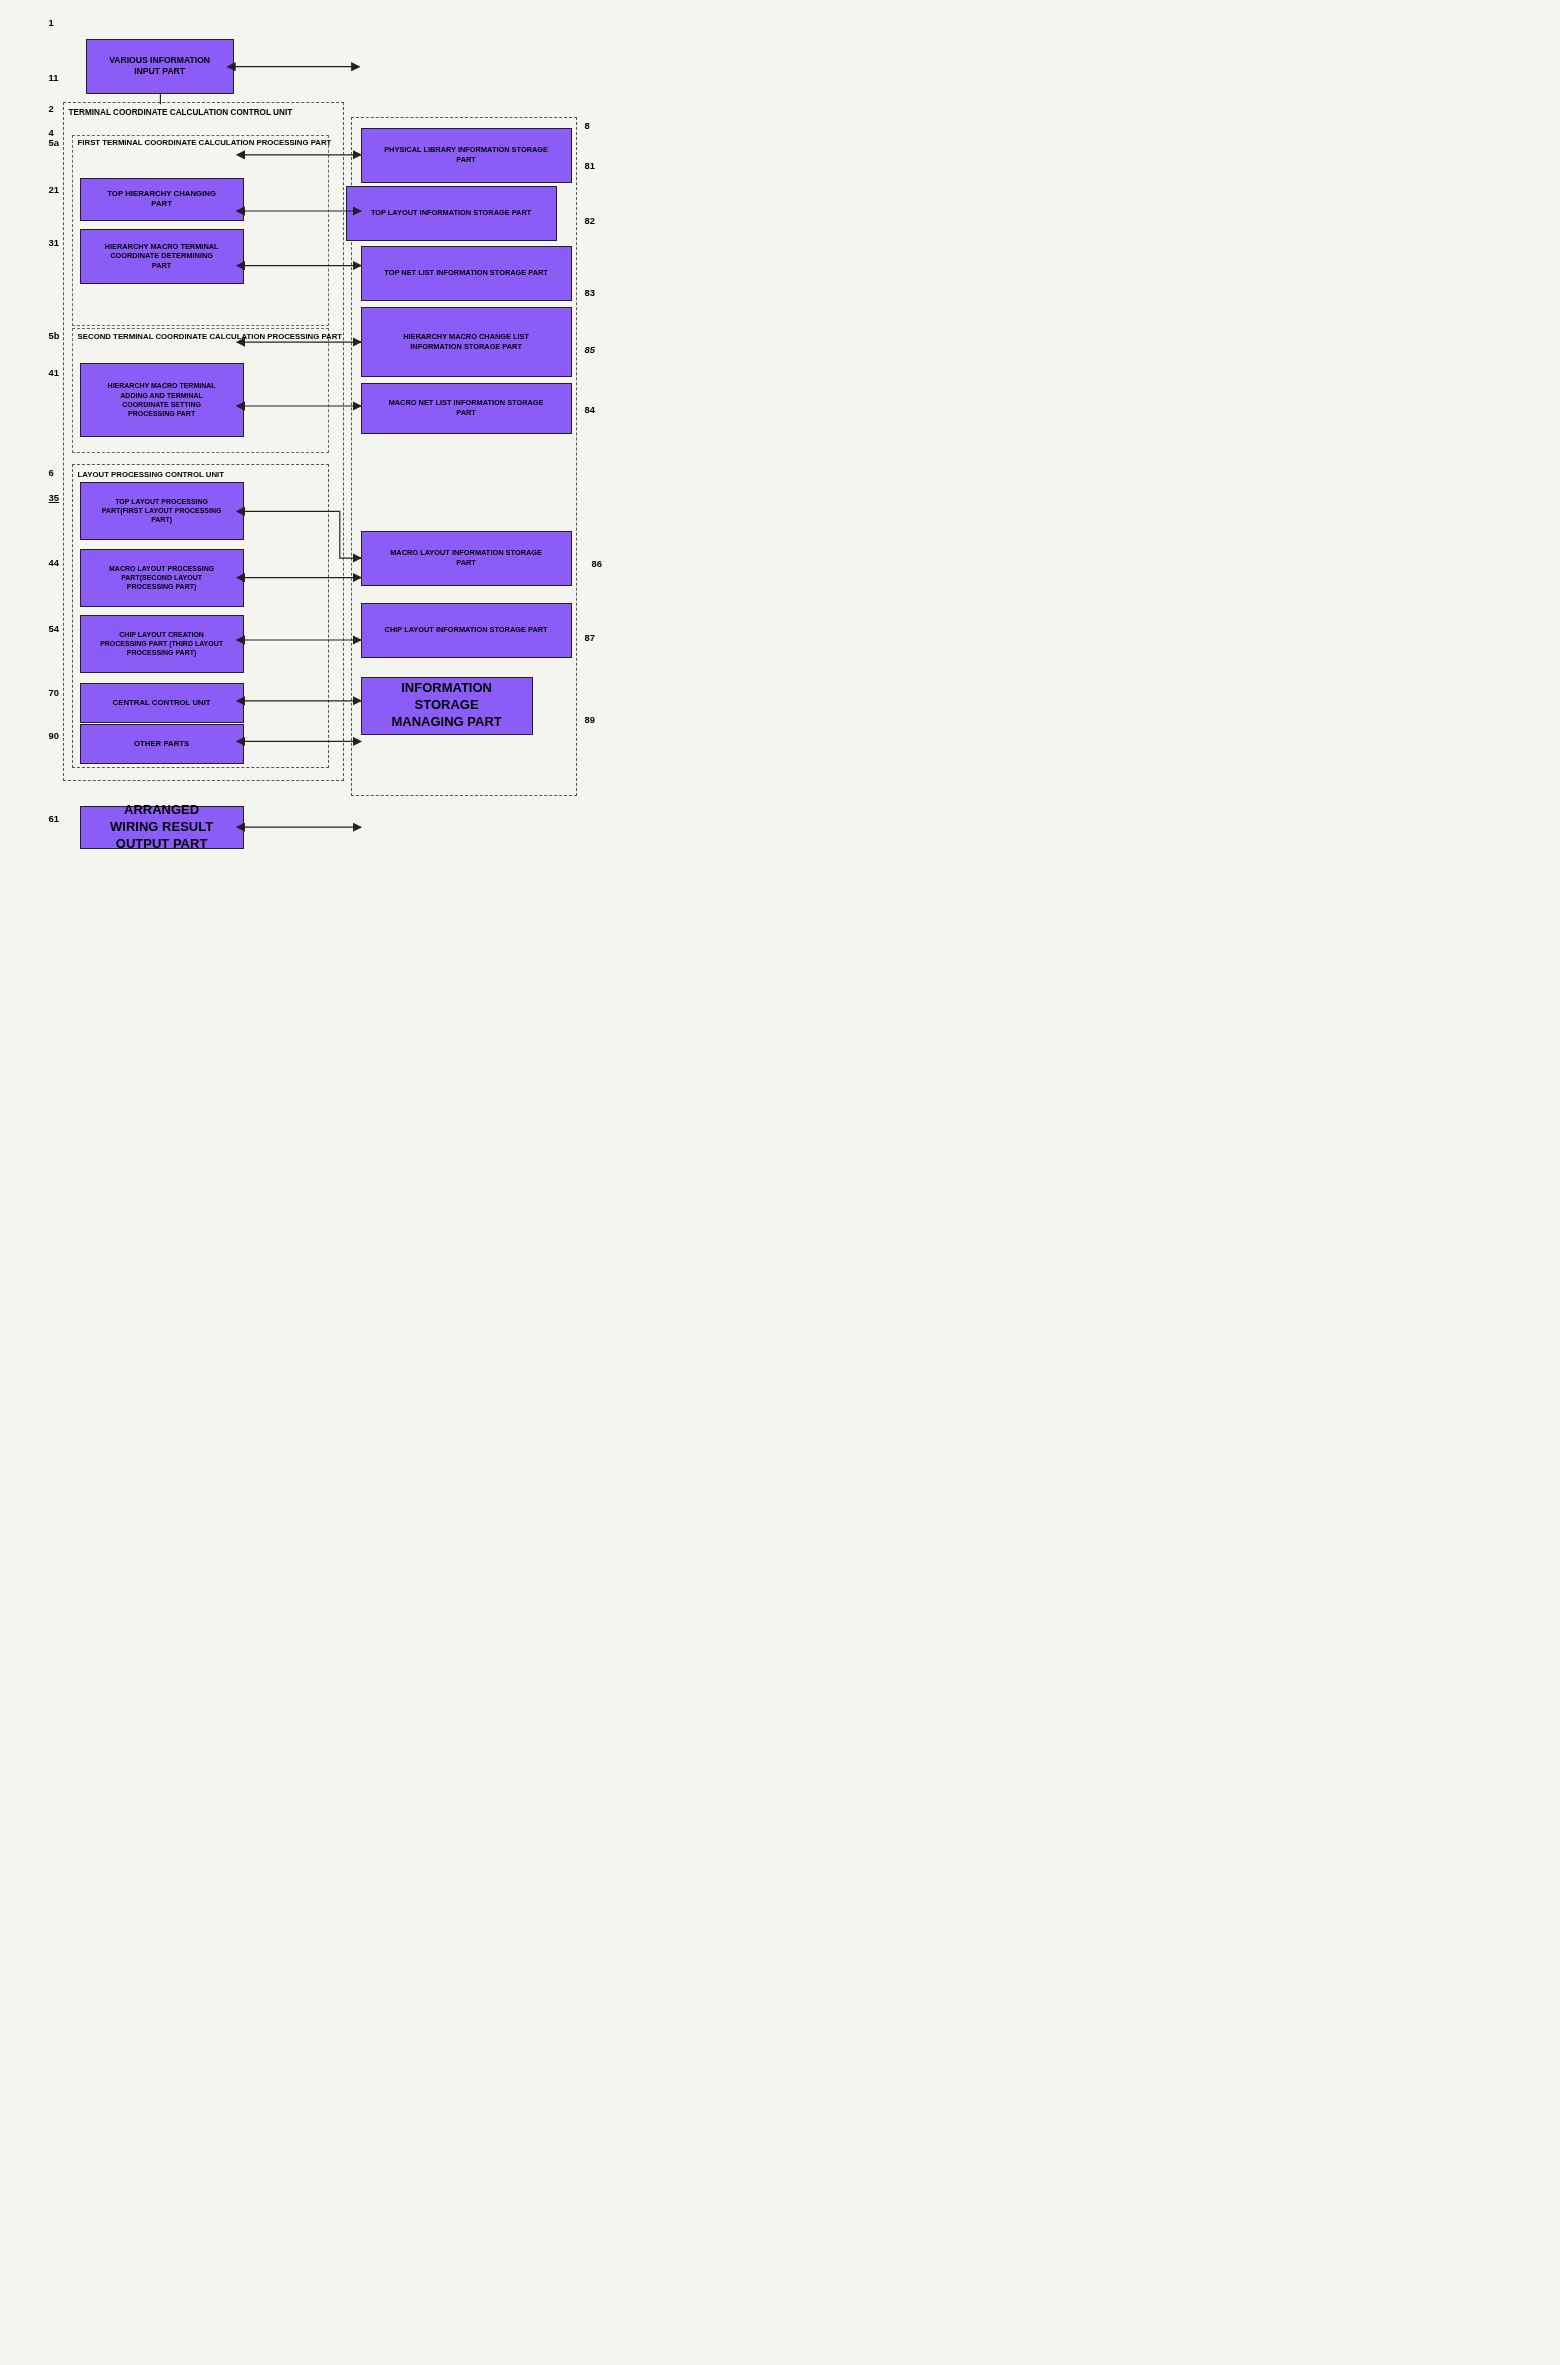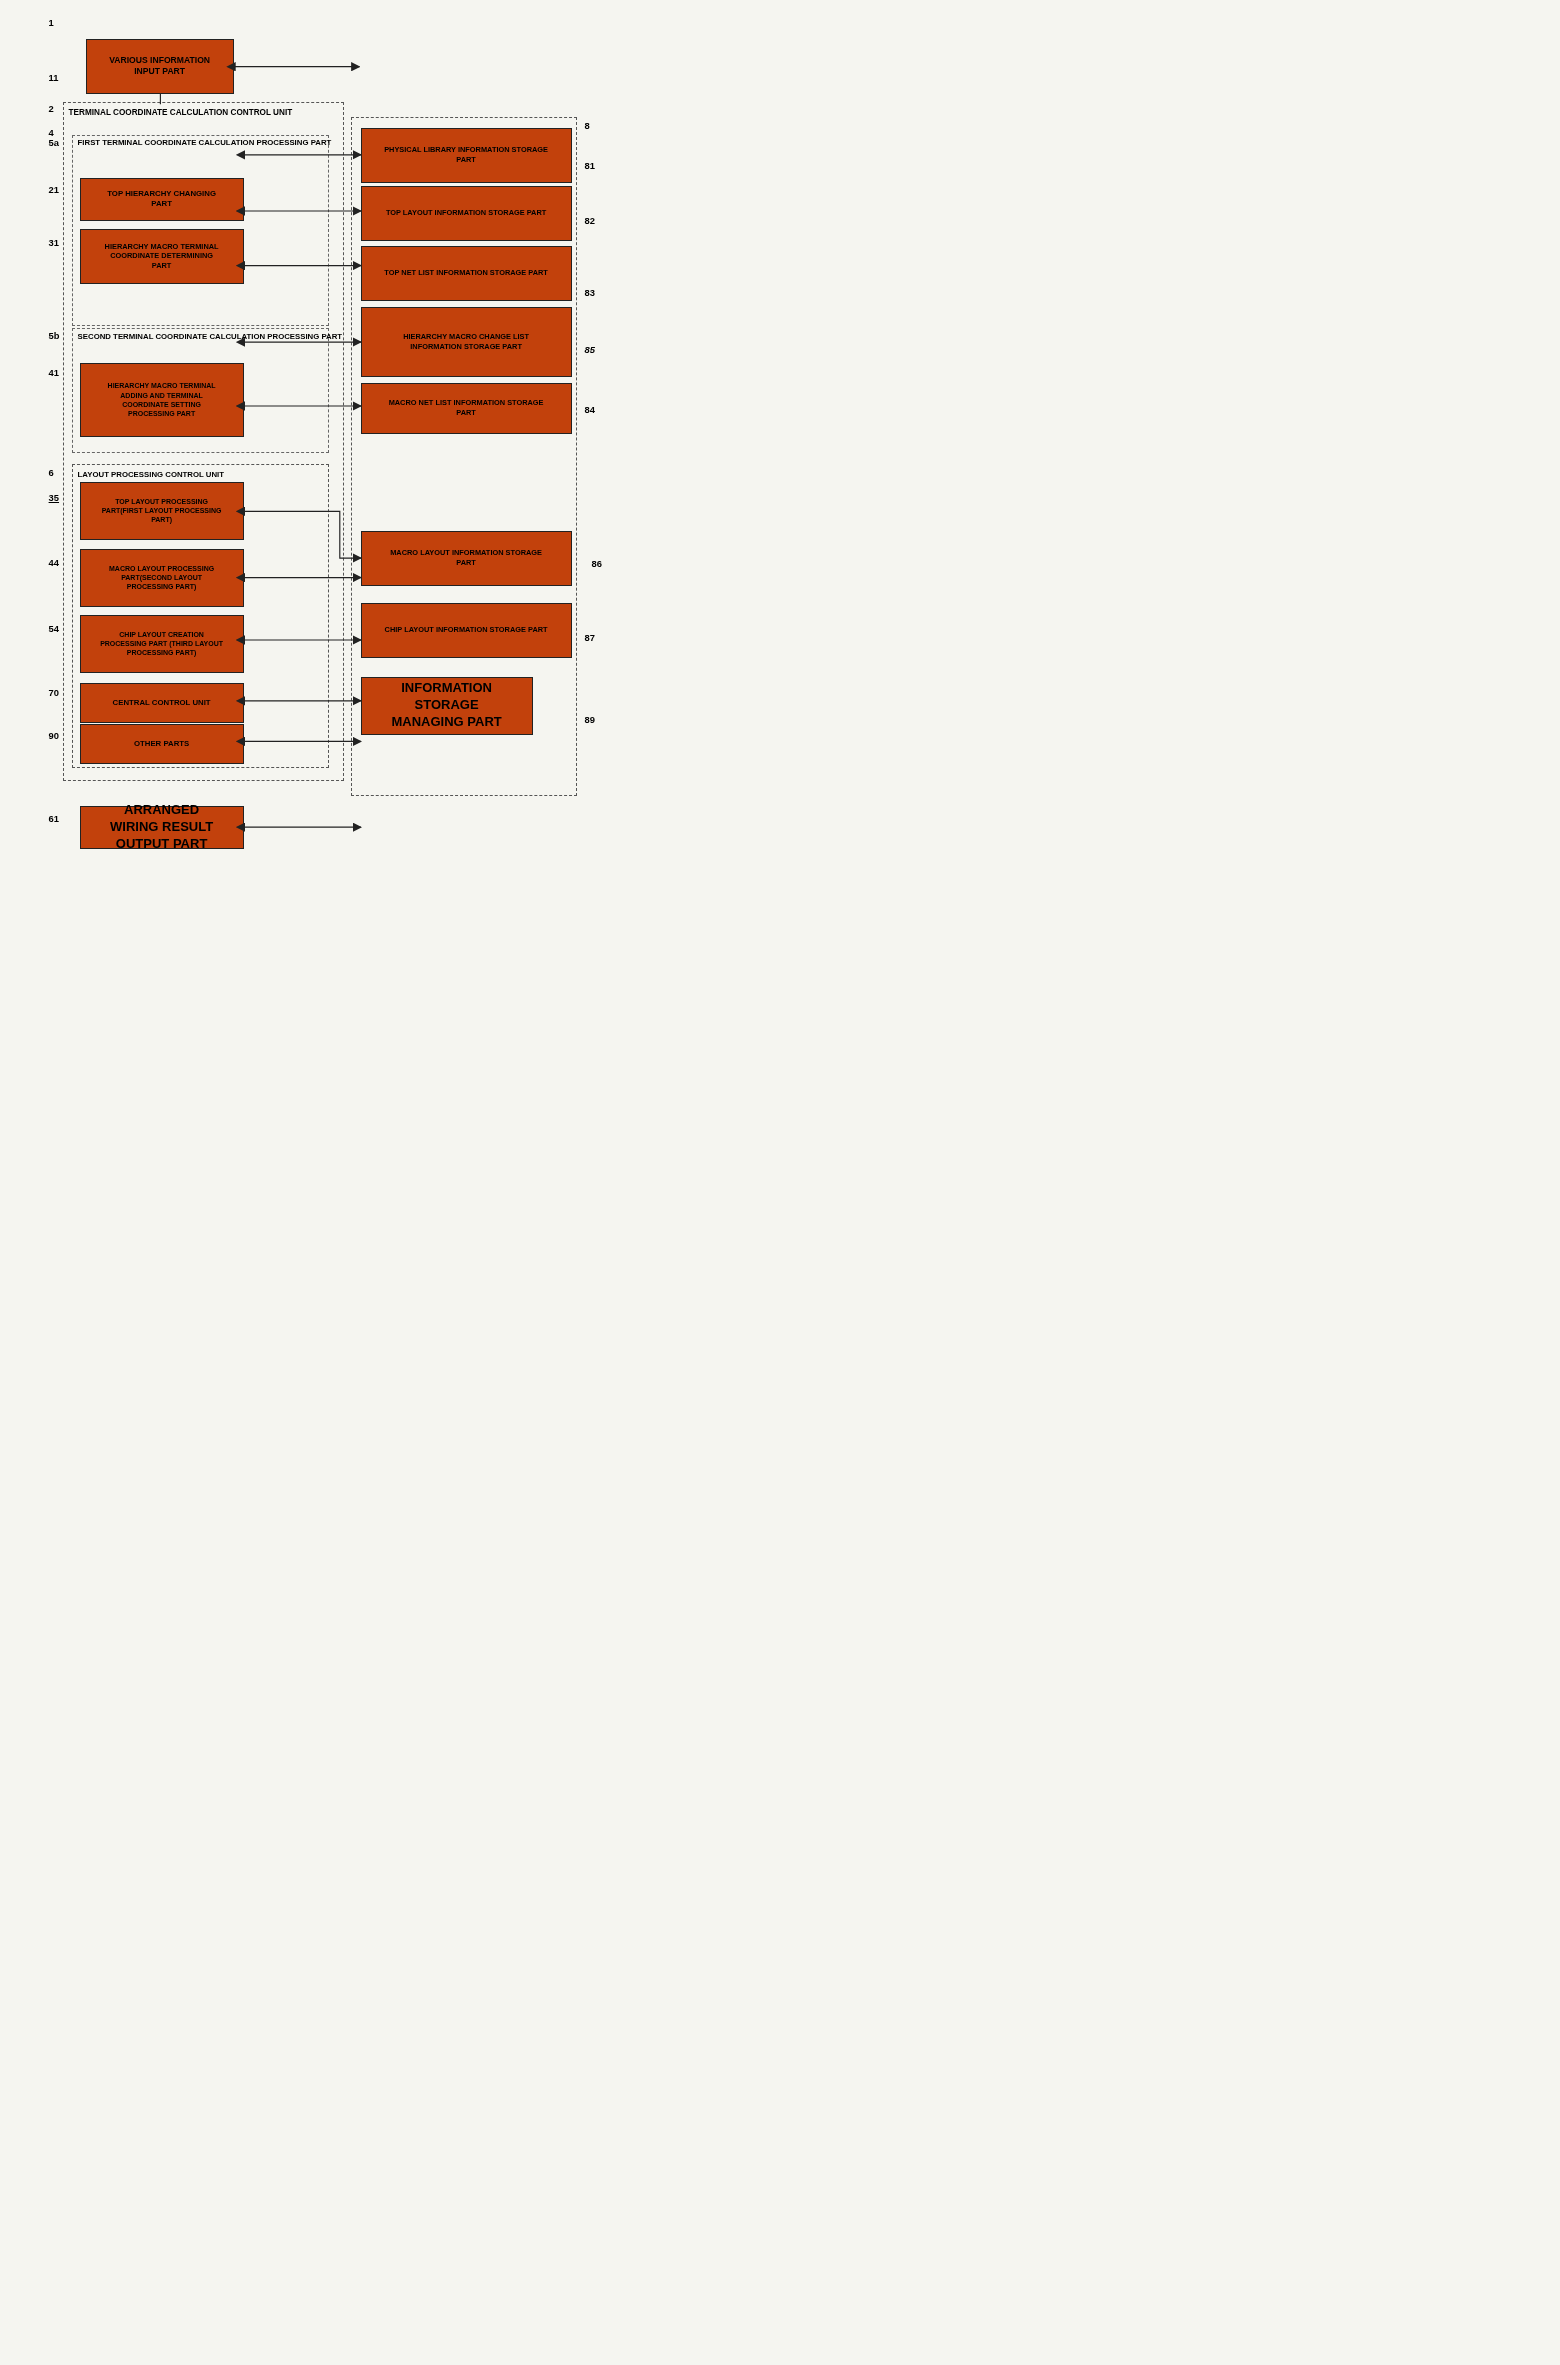--- a/index.html
+++ b/index.html
@@ -20,21 +20,21 @@
 
     .label-num {
       font-size: 9.4px;
       font-weight: bold;
       position: absolute;
     }
 
     
     .box {
       border: 1.6px solid #222;
-      background: #c2410c;
+      background: #8b5cf6;
       text-align: center;
       font-size: 8.6px;
       font-weight: bold;
       line-height: 1.3;
       display: flex;
       align-items: center;
       justify-content: center;
       padding: 19px;
       position: absolute;
     }
@@ -196,21 +196,21 @@
   <div class="dash-dot-container" style="left:335px; top:101px; width:226px; height:679px; border-style:dashed; border-color:#555;"></div>
 
   <div class="label-num" style="top:104px; left:569px;">8</div>
 
   <div class="label-num" style="top:144px; left:569px;">81</div>
   <div class="box" style="left:345px; top:112px; width:211px; height:55px; font-size:7.4px;">
     <span>PHYSICAL LIBRARY INFORMATION STORAGE PART</span>
   </div>
 
   <div class="label-num" style="top:199px; left:569px;">82</div>
-  <div class="box" style="left:345px; top:170px; width:211px; height:55px; font-size:7.4px;">
+  <div class="box" style="left:330px; top:170px; width:211px; height:55px; font-size:7.4px;">
     <span>TOP LAYOUT INFORMATION STORAGE PART</span>
   </div>
 
   <div class="label-num" style="top:257px; left:569px;margin-top:14px;">83</div>
   <div class="box" style="left:345px; top:230px; width:211px; height:55px; font-size:7.4px;">
     <span>TOP NET LIST INFORMATION STORAGE PART</span>
   </div>
 
   <div class="label-num" style="top:328px; left:569px;font-style:italic;">85</div>
   <div class="box" style="left:345px; top:291px; width:211px; height:70px; font-size:7.4px;">

